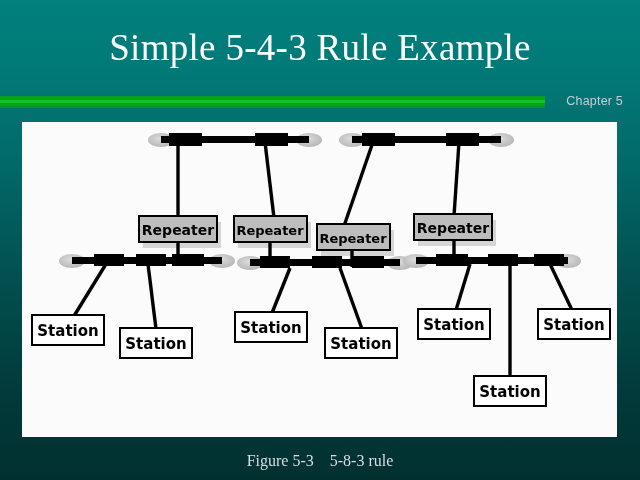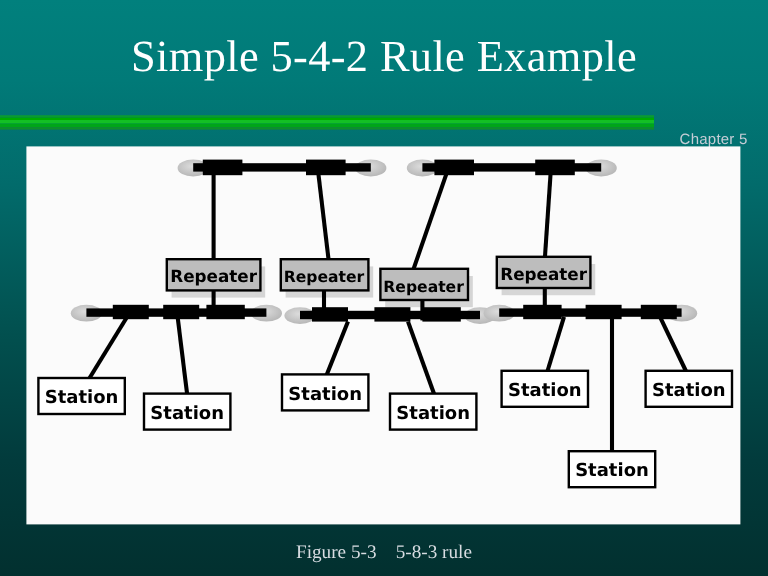--- a/index.html
+++ b/index.html
@@ -47,21 +47,20 @@
   .bar-e { top: 10px; height: 2px; background: #0f8e2a; }
 
   #chapter {
     position: absolute;
     right: 17px;
     top: 94px;
     color: #c6cdd6;
     font-size: 12.5px;
     font-family: "Liberation Sans", sans-serif;
     letter-spacing: 0.2px;
-    margin-top: 15px;
   }
 
   
   #panel {
     position: absolute;
     left: 22px;
     top: 122px;
     width: 595px;
     height: 315px;
     background: #fbfbfb;
@@ -82,21 +81,21 @@
     white-space: pre;
   }
 
   
 </style>
 </head>
 <body>
 
 <div id="slide">
 
-  <div id="title">Simple 5-4-2 Rule Example</div>
+  <div id="title">Simple 5-4-3 Rule Example</div>
 
   <div id="bar-wrap">
     <div class="bar-line bar-a"></div>
     <div class="bar-line bar-b"></div>
     <div class="bar-line bar-c"></div>
     <div class="bar-line bar-d"></div>
     <div class="bar-line bar-e"></div>
   </div>
 
   <div id="chapter">Chapter 5</div>

